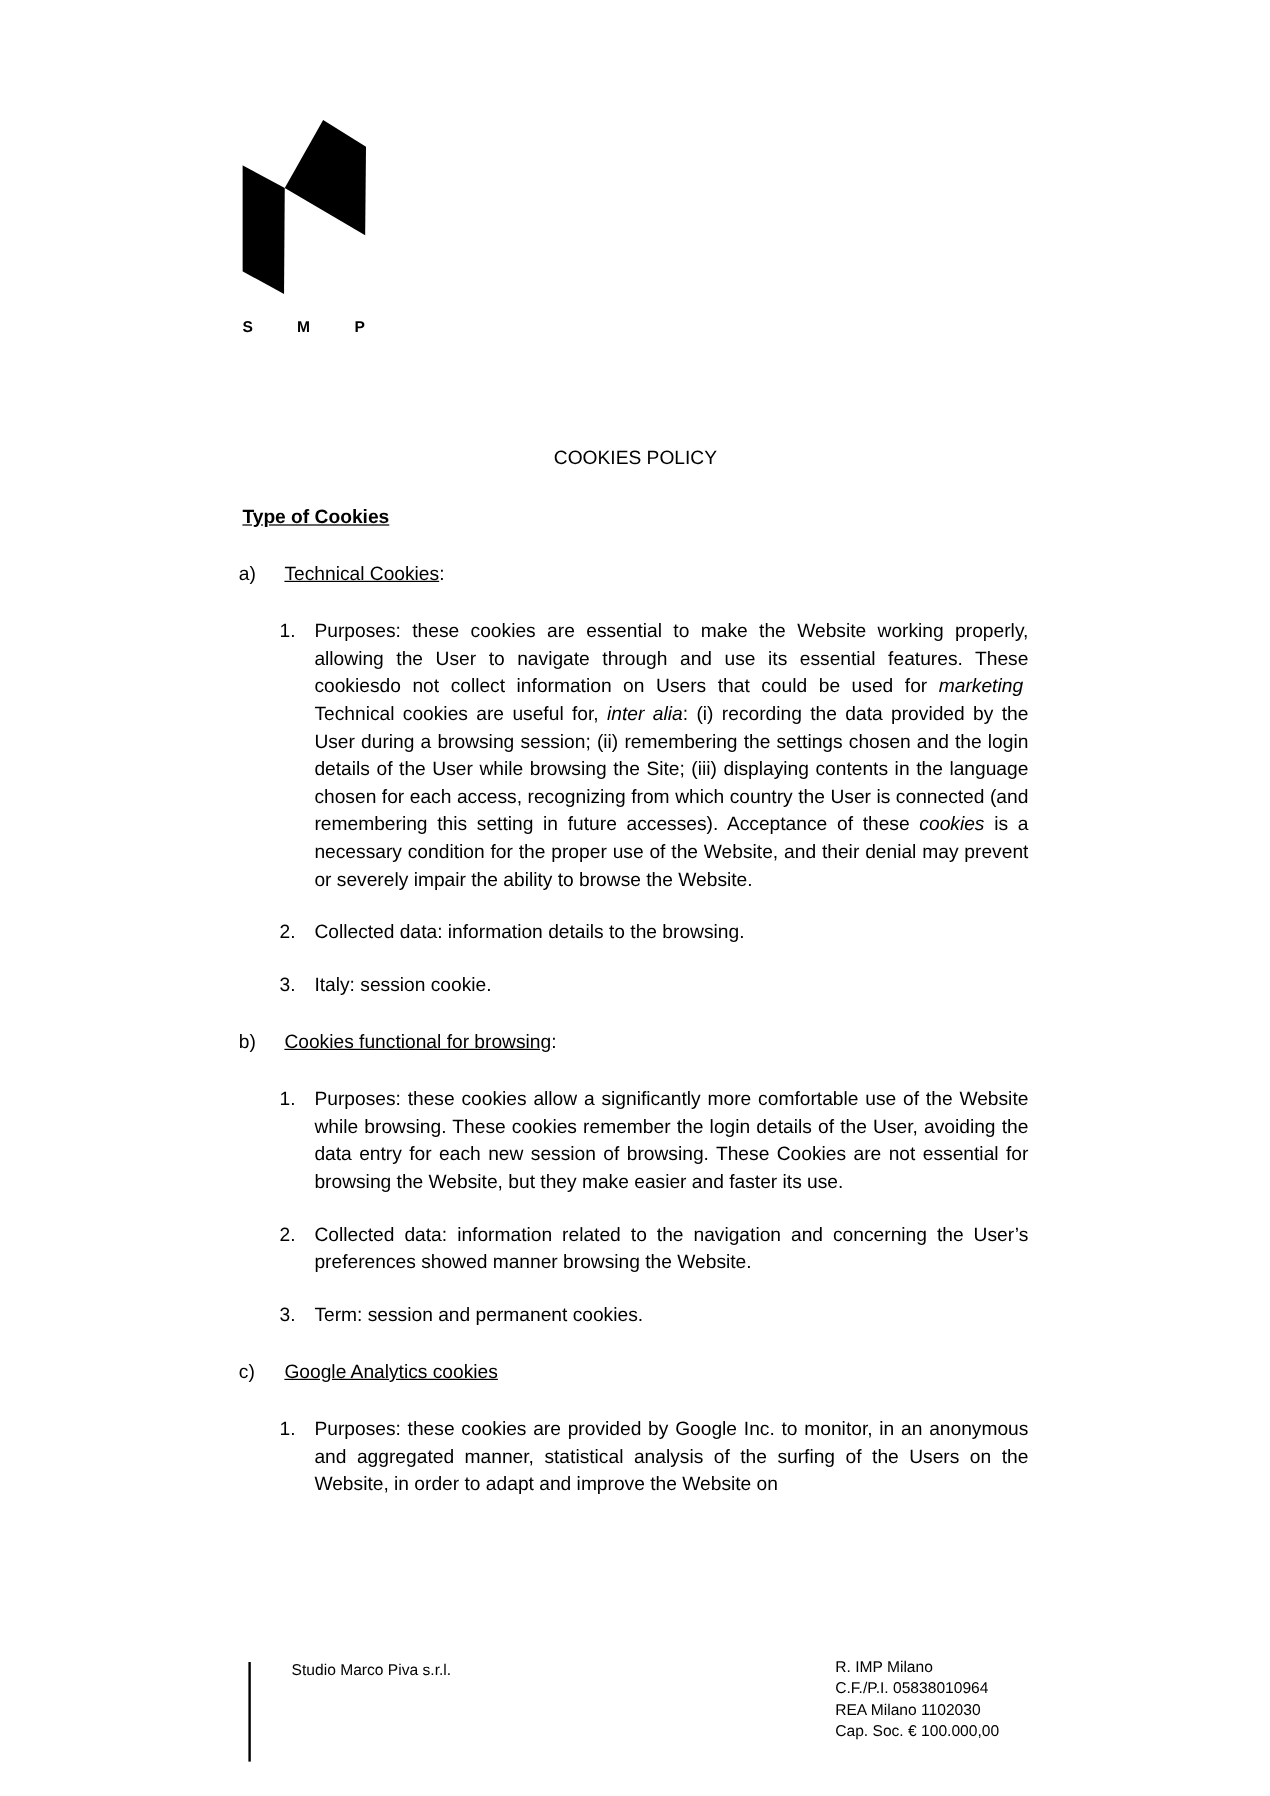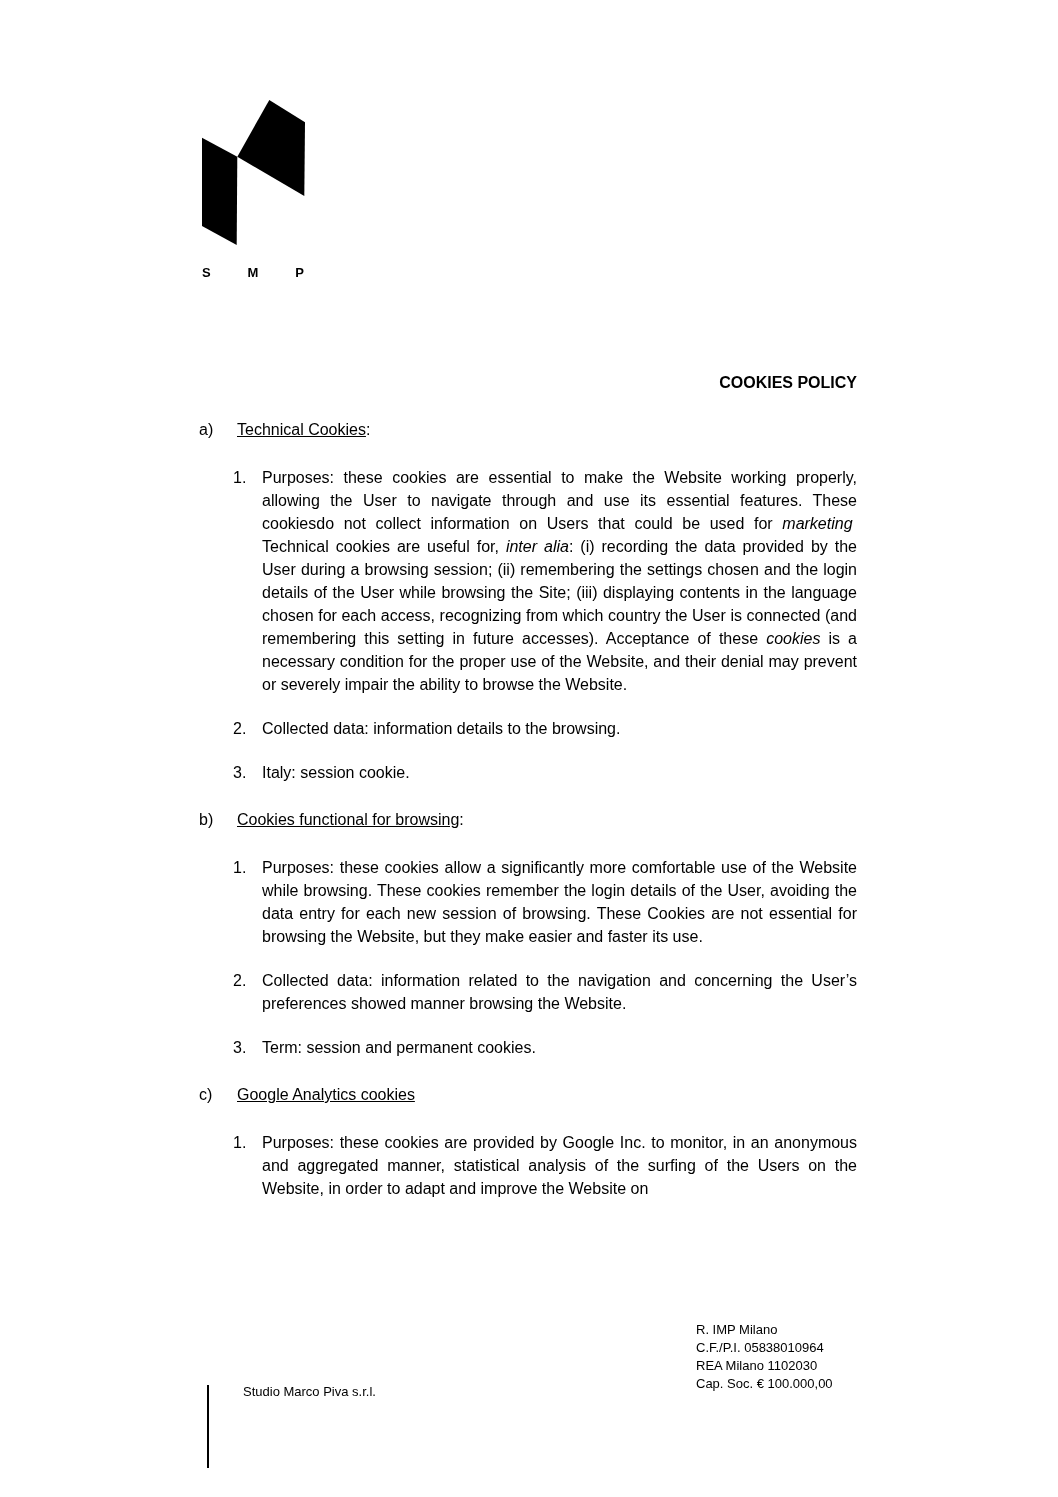--- a/index.html
+++ b/index.html
@@ -18,53 +18,54 @@
   .logo-letters {
     position:absolute; left:202px; top:265px; width:102px;
     display:flex; justify-content:space-between;
     font-size:13px; font-weight:700; letter-spacing:0;
   }
   
   .content {
     position:absolute; left:202px; top:371px; width:655px;
     font-size:16px; line-height:23px;
   }
-  .doc-title { text-align:right; font-weight:700; }
+  .doc-title { text-align:center; font-weight:400; }
   .main-heading { margin-top:26px; font-weight:700; }
   .u { text-decoration:underline; }
   .letter-row { display:flex; margin-top:24px; margin-left:-3px; }
   .letter-row .marker { width:38px; flex:none; }
   .items .item { display:flex; margin-top:21px; padding-left:31px; }
   .items .item:first-child { margin-top:25px; }
   .item .num { width:29px; flex:none; }
   .item .text { flex:1; text-align:justify; }
   i { font-style:italic; }
   
   .footer-rule { position:absolute; left:207px; top:1385px; width:2px; height:83px; background:#000; }
   .footer-company { position:absolute; left:243px; top:1383px; font-size:13px; line-height:18px; font-weight:400; }
   .footer-address { position:absolute; left:450px; top:1383px; font-size:13px; line-height:18px; }
-  .footer-registry { position:absolute; left:696px; top:1321px; font-size:13px; line-height:18px; }
+  .footer-registry { position:absolute; left:696px; top:1380px; font-size:13px; line-height:18px; }
 </style>
 </head>
 <body>
 
 <div class="page">
 
   <svg class="logo-mark" viewBox="0 0 104 148" aria-hidden="true">
     <polygon points="0,38.7 35.3,57.7 34.7,146 0,127" fill="#000"></polygon>
     <polygon points="67.3,1 103,23.3 102.3,97 35.3,57.7" fill="#000"></polygon>
   </svg>
   <div class="logo-letters">
       <span>S</span>
       <span>M</span>
       <span>P</span>
     </div>
 
   <div class="content">
     <div class="doc-title">COOKIES POLICY</div>
+    <div class="main-heading"><span class="u">Type of Cookies</span></div>
     <div id="sections">
   <div class="letter-row">
     <span class="marker">a)</span>
     <span><span class="u">Technical Cookies</span><span>:</span></span>
   </div>
   <div class="items">
   <div class="item">
     <span class="num">1.</span>
     <span class="text"><span>Purposes: these cookies are essential to make the Website working properly, allowing the User to navigate through and use its essential features. These cookiesdo not collect information on Users that could be used for </span><i>marketing</i><span>&nbsp; Technical cookies are useful for, </span><i>inter alia</i><span>: (i) recording the data provided by the User during a browsing session; (ii) remembering the settings chosen and the login details of the User while browsing the Site; (iii) displaying contents in the language chosen for each access, recognizing from which country the User is connected (and remembering this setting in future accesses). Acceptance of these </span><i>cookies</i><span> is a necessary condition for the proper use of the Website, and their denial may prevent or severely impair the ability to browse the Website.</span></span>
   </div>

